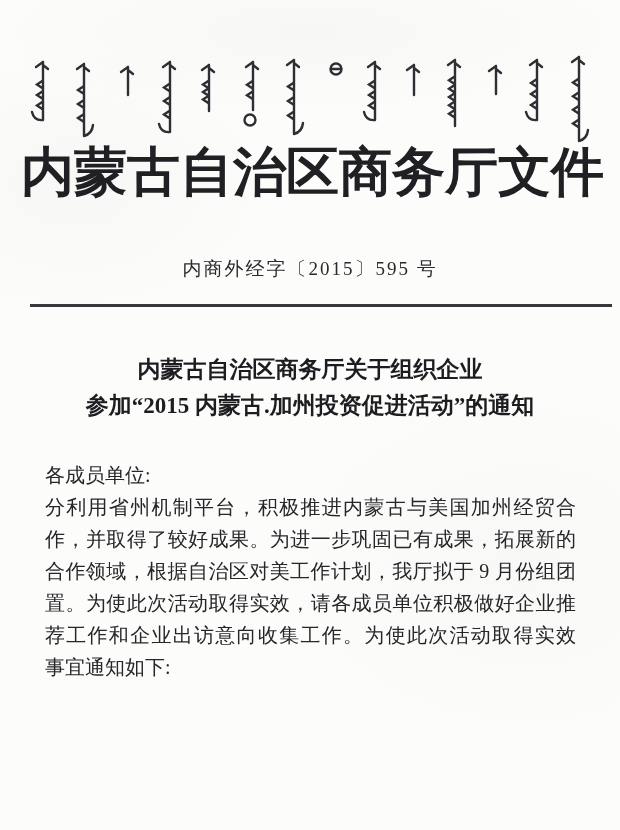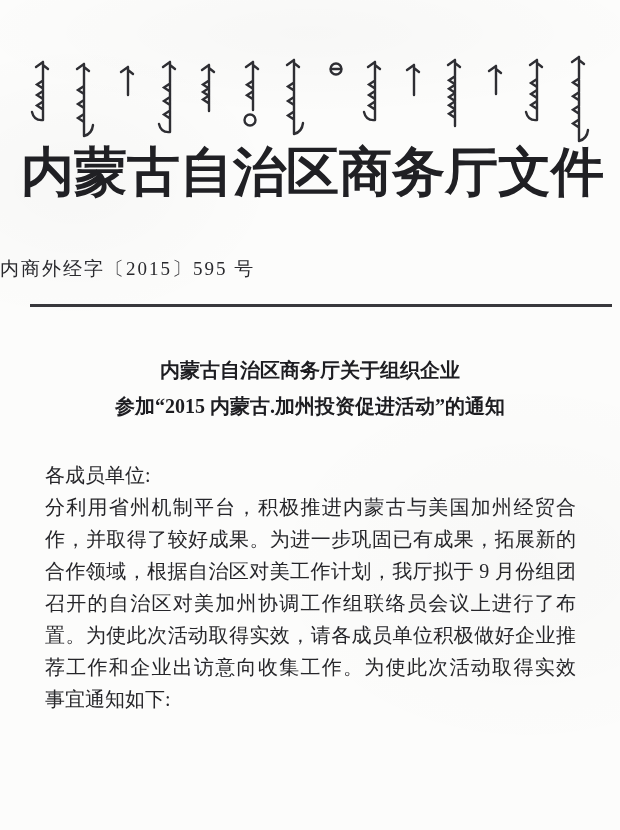--- a/index.html
+++ b/index.html
@@ -21,30 +21,30 @@
   }
   .dept-title{
     position:absolute;left:21px;top:140px;width:580px;height:66px;
     display:flex;justify-content:space-between;align-items:center;
     font-size:53px;font-weight:bold;color:#202024;
     font-family:"Liberation Serif","DejaVu Serif",serif;
     white-space:nowrap;
   }
   .doc-number{
     position:absolute;left:0;top:256px;width:620px;
-    text-align:left;font-size:19px;letter-spacing:2px;color:#2a2a2e;
+    text-align:center;font-size:19px;letter-spacing:2px;color:#2a2a2e;
   }
   .rule{
     position:absolute;left:30px;top:304px;width:582px;height:3px;
     background:#38383c;
   }
   .notice-title{
     position:absolute;left:0;top:352px;width:620px;
     text-align:center;font-weight:bold;color:#1d1d21;
-    font-size:20px;line-height:36px;
+    font-size:23px;line-height:36px;
   }
   .body-lines{
     position:absolute;left:45px;top:459px;width:531px;
     font-size:20px;color:#26262a;
   }
   .bline{
     height:32px;line-height:32px;white-space:nowrap;
     text-align:justify;text-align-last:justify;
   }
   .bline.left{text-align:left;text-align-last:left;}
@@ -95,19 +95,18 @@
   <div class="notice-title">
     <div>内蒙古自治区商务厅关于组织企业</div>
     <div>参加“2015 内蒙古.加州投资促进活动”的通知</div>
   </div>
 
   <div class="body-lines">
       <div class="bline left">各成员单位:</div>
       <div class="bline ">分利用省州机制平台，积极推进内蒙古与美国加州经贸合</div>
       <div class="bline ">作，并取得了较好成果。为进一步巩固已有成果，拓展新的</div>
       <div class="bline ">合作领域，根据自治区对美工作计划，我厅拟于 9 月份组团</div>
-      <div class="bline ">召开的自治区对美加州协调工作组联络员会议上进行了布</div>
       <div class="bline ">置。为使此次活动取得实效，请各成员单位积极做好企业推</div>
       <div class="bline ">荐工作和企业出访意向收集工作。为使此次活动取得实效</div>
       <div class="bline left">事宜通知如下:</div>
     </div>
 
 </div>
 
 </body></html>

